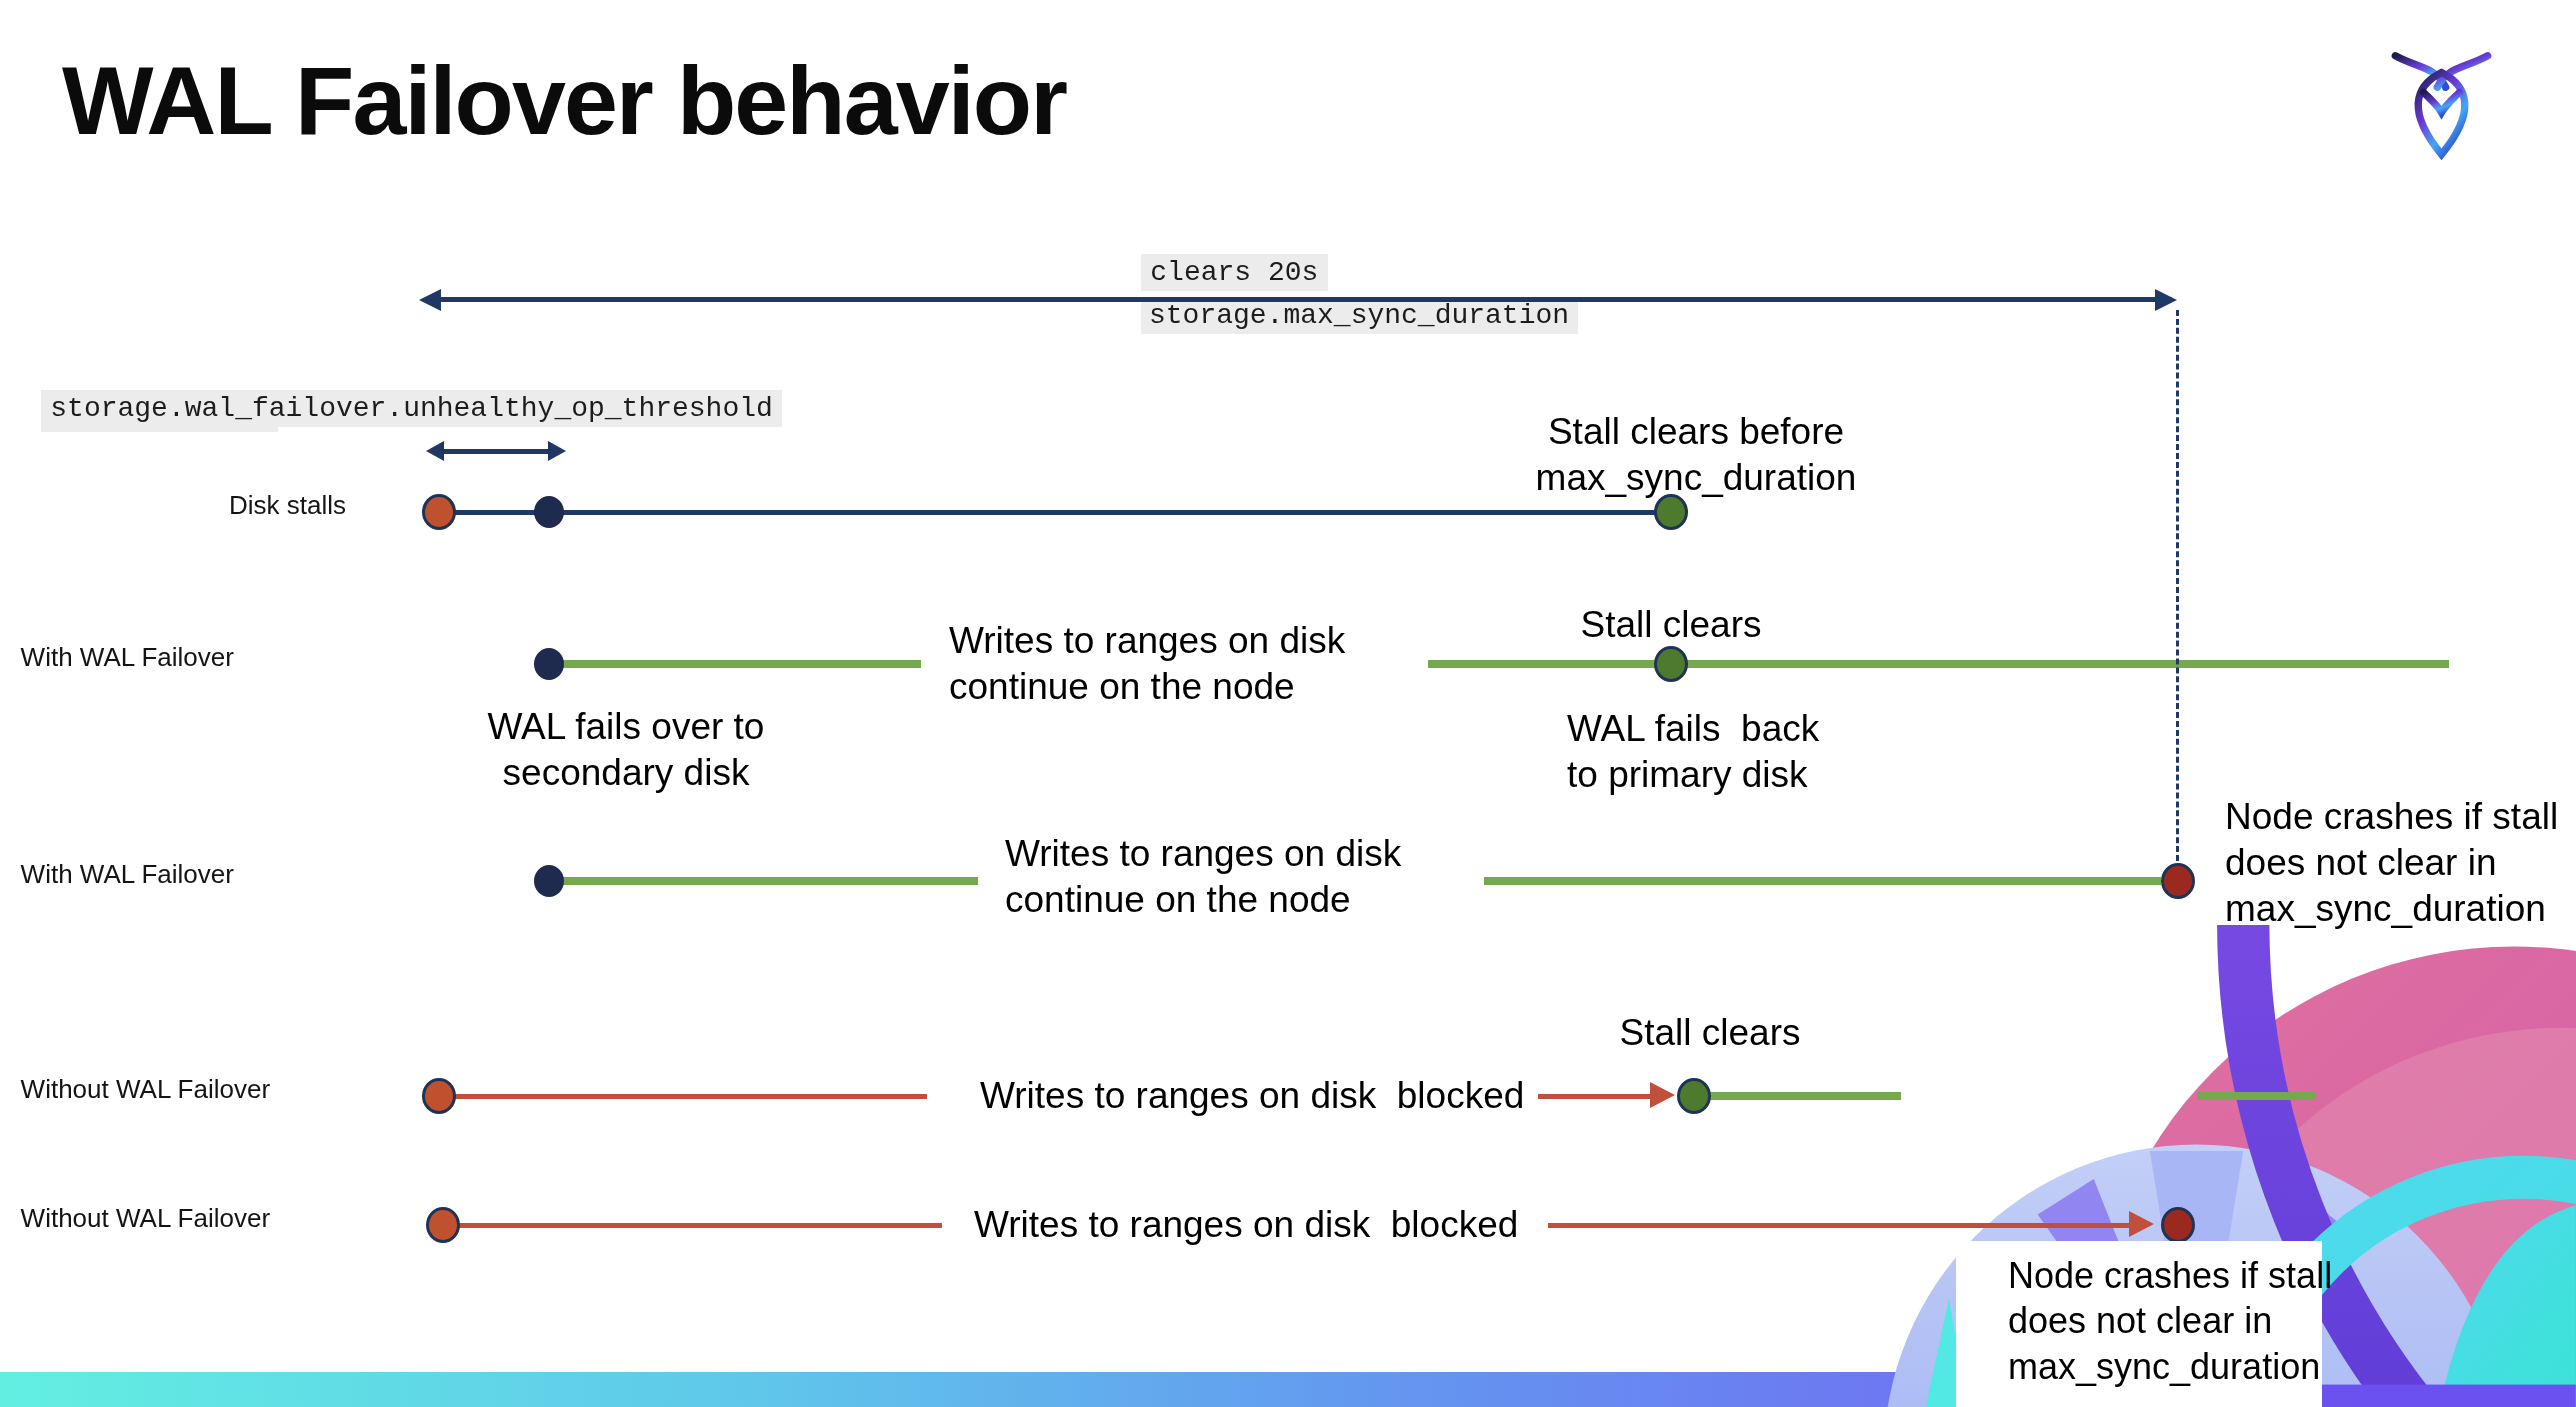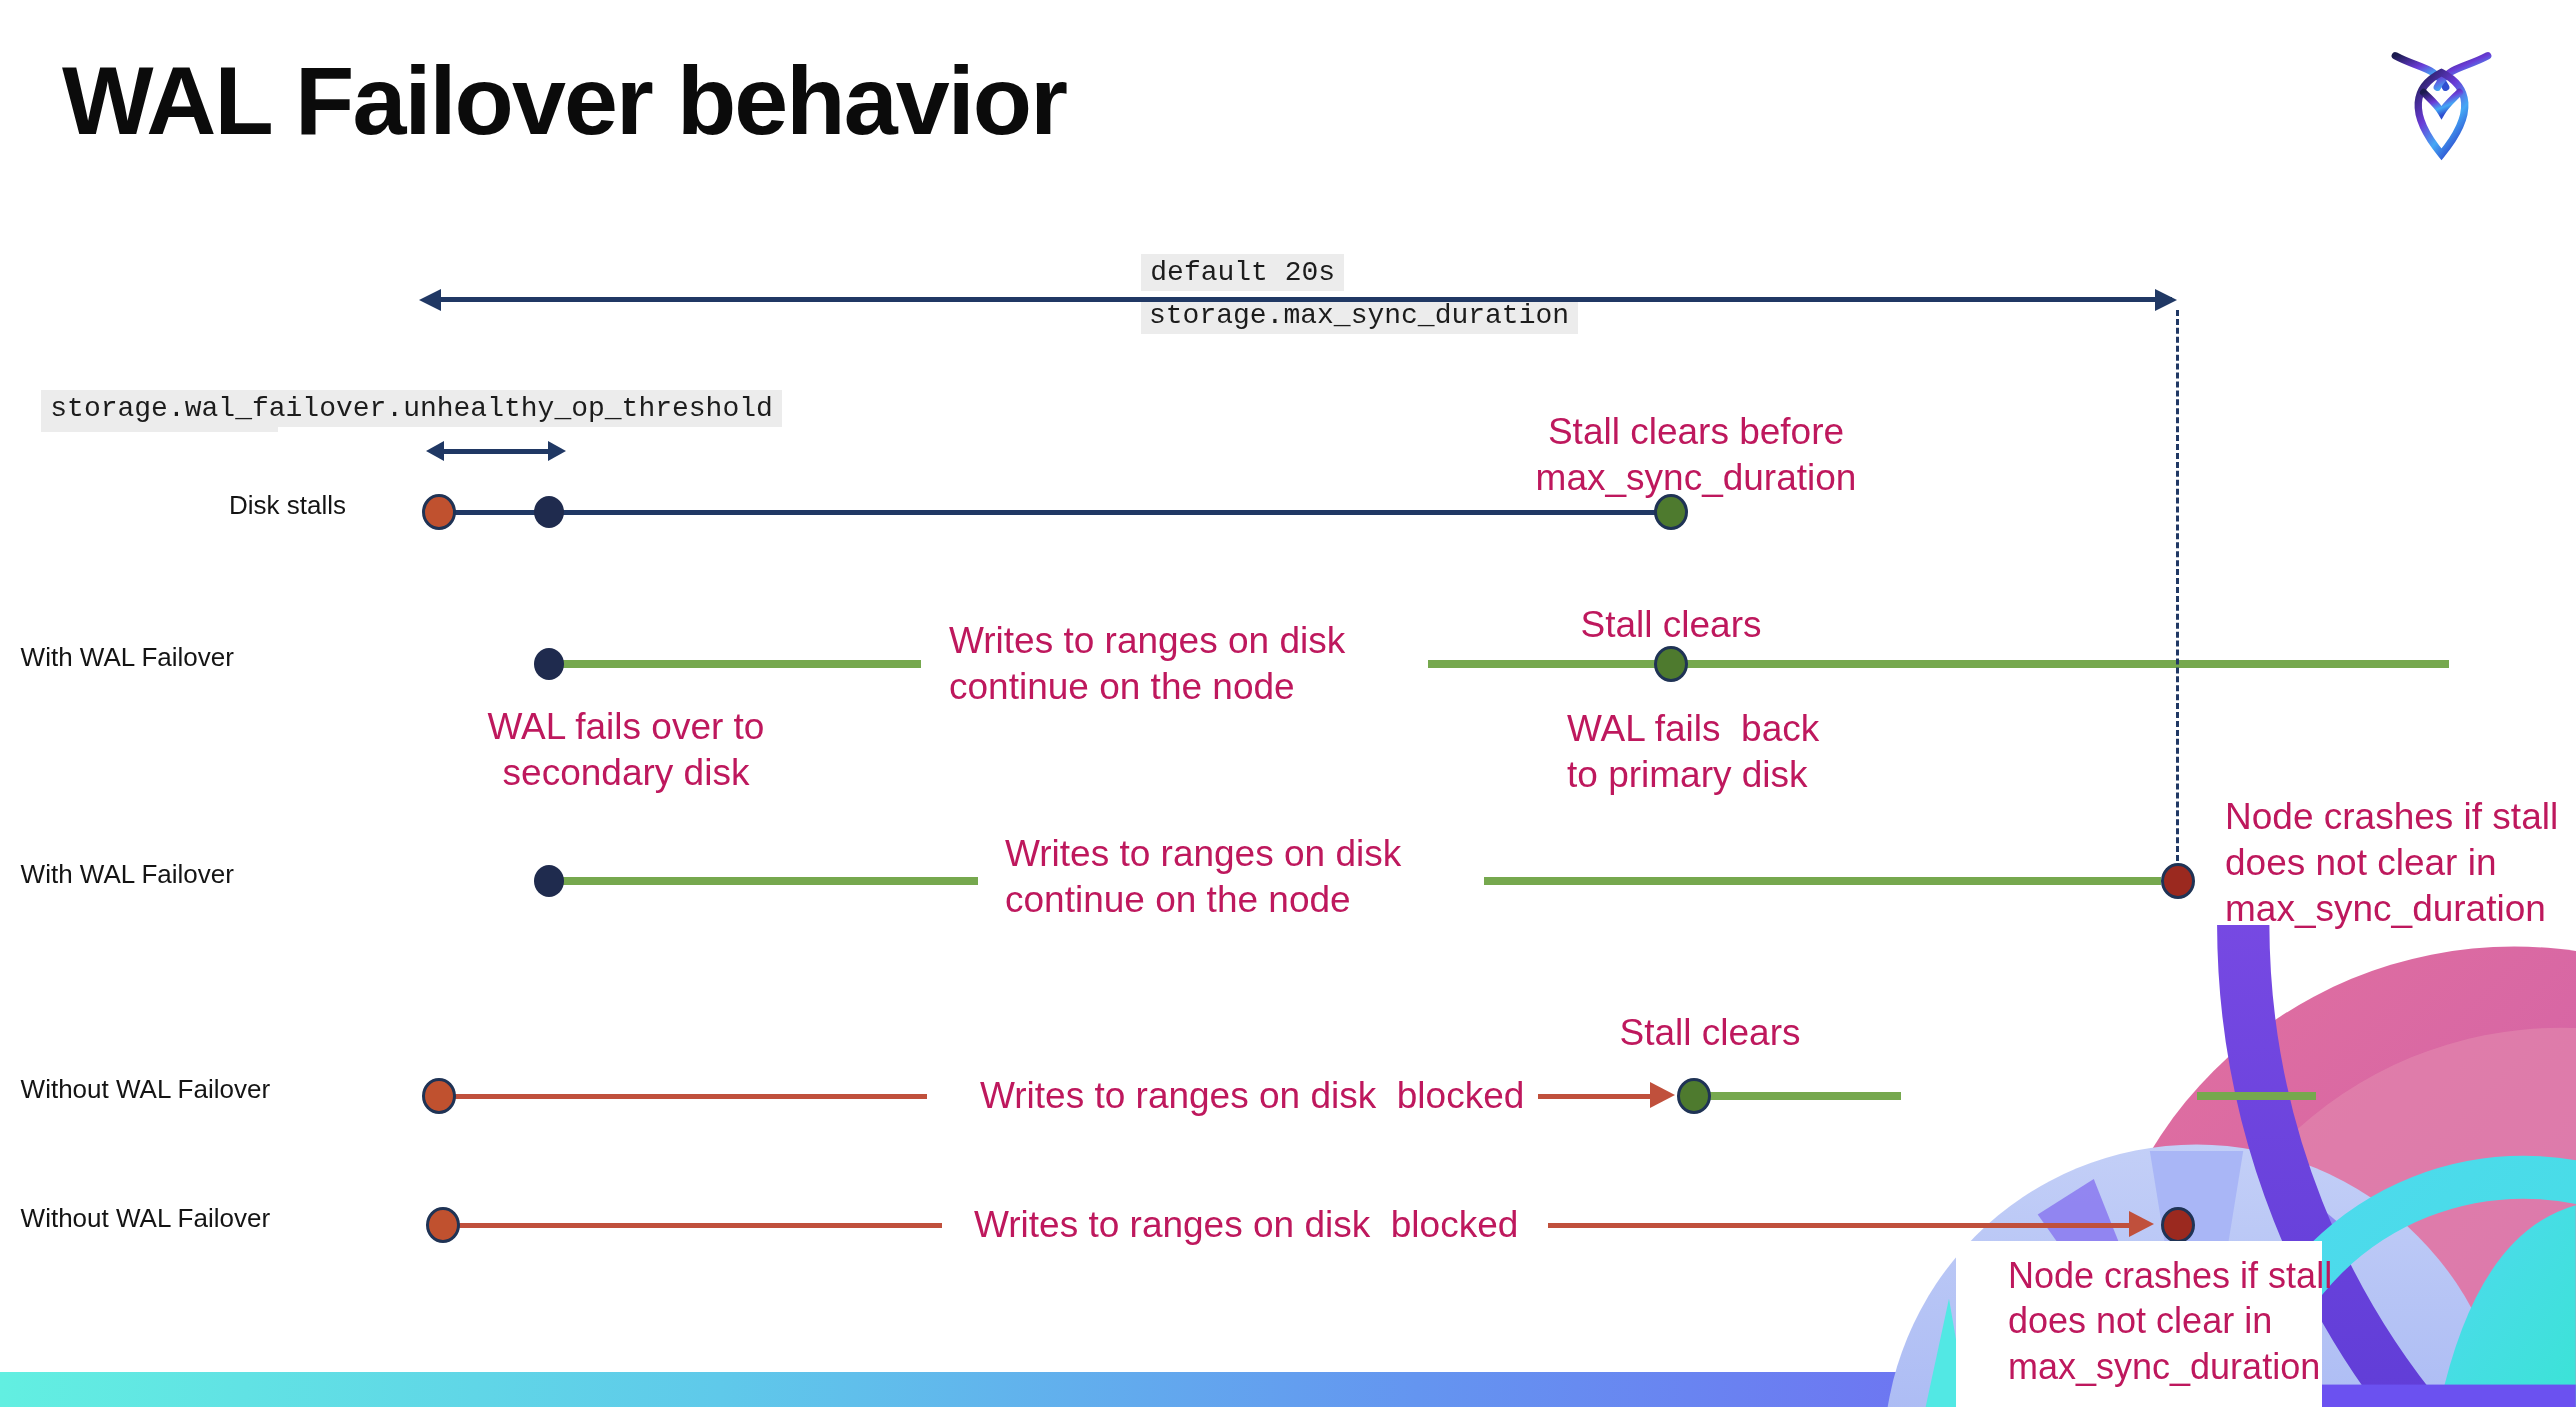--- a/index.html
+++ b/index.html
@@ -1,20 +1,20 @@
 <!DOCTYPE html>
 <html style="font-size:15px"><head>
 <meta charset="utf-8">
 <style>
   html,body{margin:0;padding:0;background:#fff;}
   #slide{position:relative;width:2576px;height:1408px;background:#ffffff;overflow:hidden;
          font-family:"Liberation Sans","DejaVu Sans",sans-serif;color:#141414;}
   .abs{position:absolute;}
   .title{font-size:97px;font-weight:700;letter-spacing:-1.9px;color:#0b0b0b;white-space:pre;}
-  .txt{font-size:37px;line-height:1.25;color:#be185d;white-space:pre-wrap;}
+  .txt{font-size:37px;line-height:1.25;color:#000000;white-space:pre-wrap;}
   .txt.center{text-align:center;transform:translateX(-50%);}
   .rowlabel{font-size:26px;color:#141414;white-space:pre;}
   .code{font-family:"Liberation Mono","DejaVu Sans Mono",monospace;font-size:28px;color:#1c1c1c;
         background:#ececec;padding:2.8px 9.3px;white-space:pre;}
   .hline{position:absolute;background:#203864;height:4.7px;}
   .gline{position:absolute;background:#76a84e;height:8.4px;}
   .rline{position:absolute;background:#c0503c;height:4.7px;}
   .dot{position:absolute;border-radius:50%;box-sizing:border-box;}
   .dot.navy{width:30px;height:32px;background:#1f2b4e;}
   .dot.red{width:34px;height:36px;background:#c0512f;border:3.7px solid #1f3355;}
@@ -89,21 +89,21 @@
       <path d="M94,10 C72,22 56,20 46,40"></path>
       <path d="M50,26 C24,39 17,64 50,104 C83,64 76,39 50,26 Z"></path>
       <path d="M33,45 C41,53 46,57 50,64 C54,57 59,53 67,45"></path>
       <path d="M50,64 L50,97"></path>
     </g>
   </svg>
 
   <div class="hline z4" style="left:437px;top:297px;width:1735px;"></div>
   <div class="tri left z4" style="left:419px;top:289px;"></div>
   <div class="tri right z4" style="left:2155px;top:289px;"></div>
-  <div class="abs code z3" style="left:1141px;top:254px;">default 20s</div>
+  <div class="abs code z3" style="left:1141px;top:254px;">clears 20s</div>
   <div class="abs code z3" style="left:1141px;top:297px;padding-left:8px;">storage.max_sync_duration</div>
 
   <div class="abs code z3" style="left:41px;top:347px;margin-top:48px;">default 100ms</div>
   <div class="abs code z3" style="left:41px;top:390px;">storage.wal_failover.unhealthy_op_threshold</div>
   <div class="hline z4" style="left:443px;top:449px;width:105px;"></div>
   <div class="tri sm-left z4" style="left:426px;top:441px;"></div>
   <div class="tri sm-right z4" style="left:548px;top:441px;"></div>
 
   <div class="abs rowlabel z3" style="left:229px;top:490px;">Disk stalls</div>
   <div class="hline z3" style="left:439px;top:510px;width:1232px;"></div>

